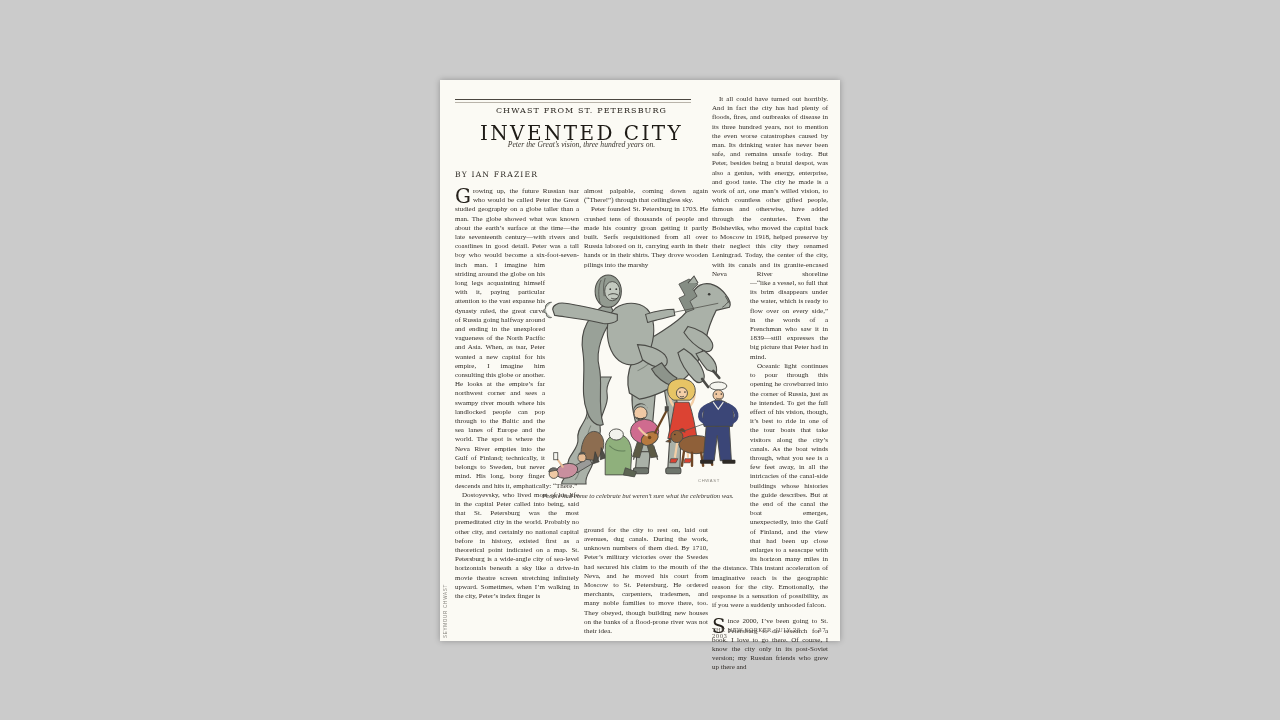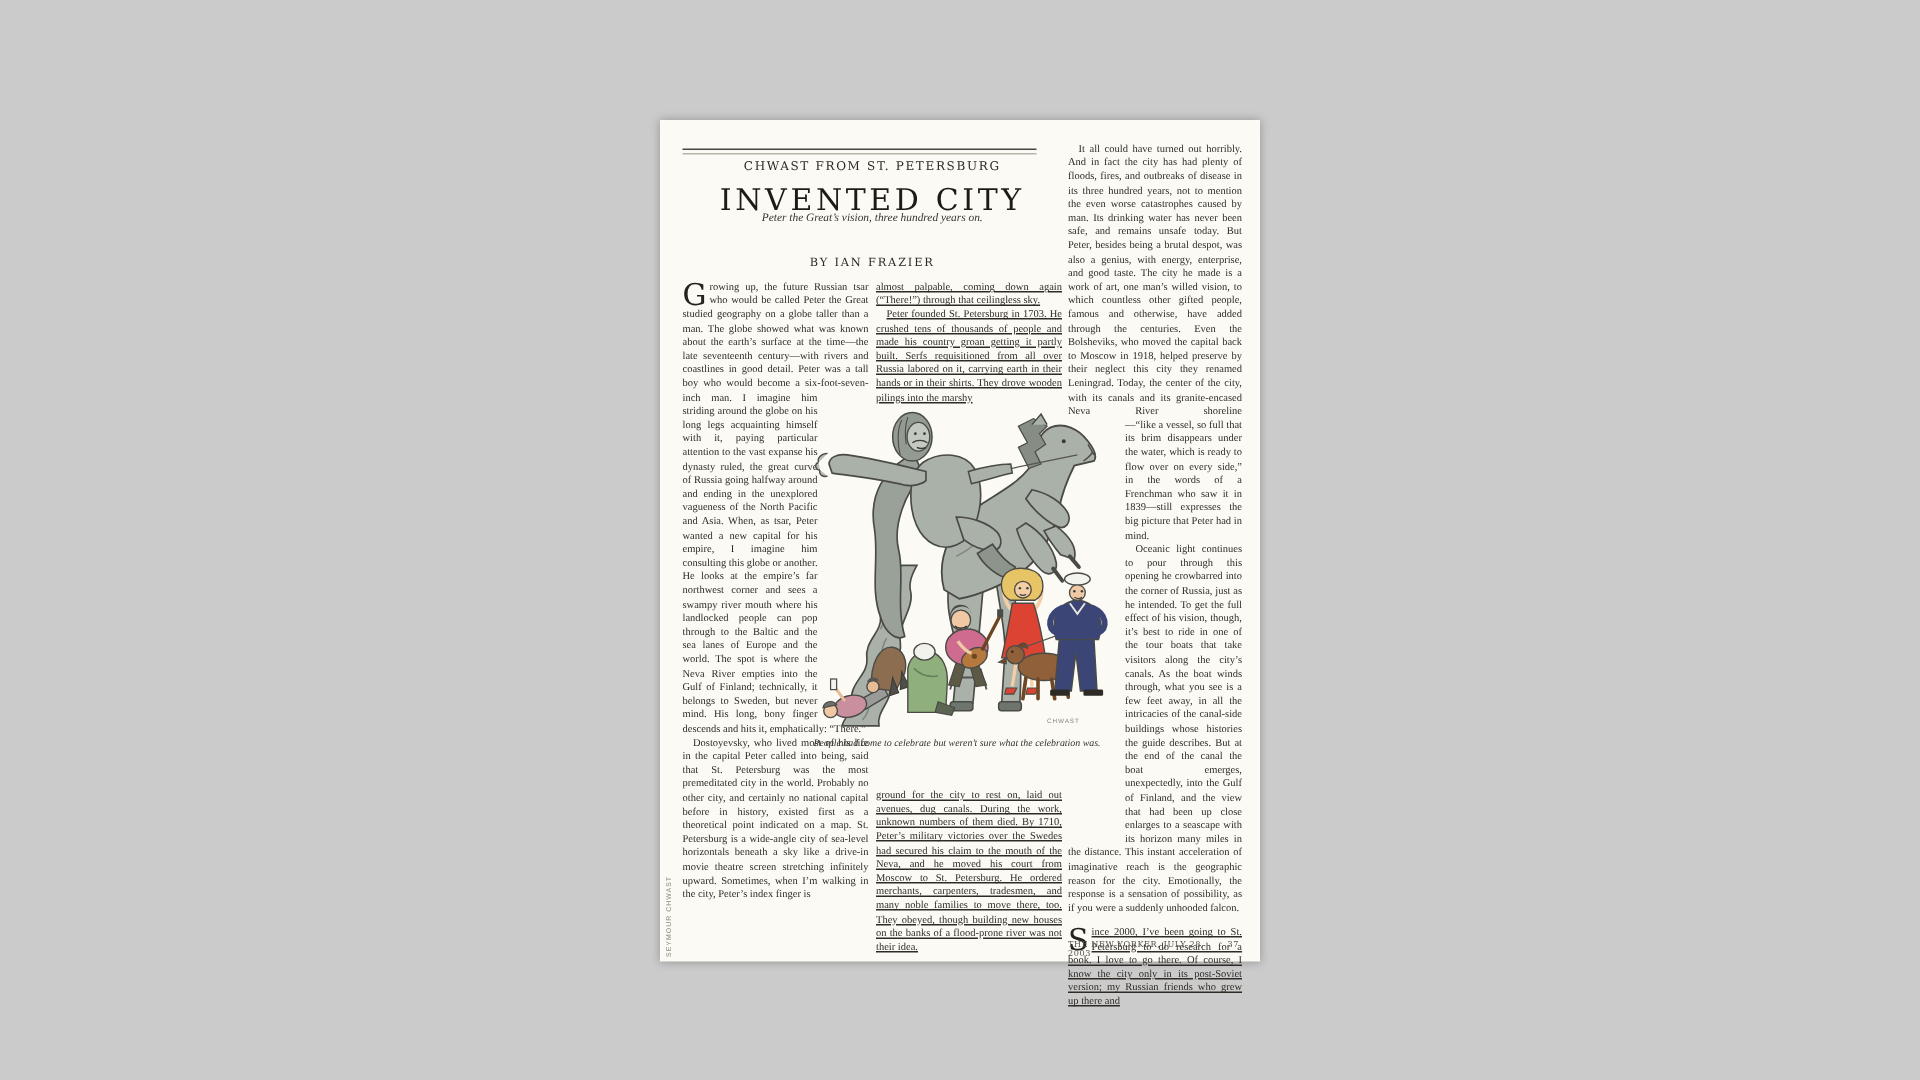--- a/index.html
+++ b/index.html
@@ -16,29 +16,29 @@
   }
   
   .rule{position:absolute;left:15px;top:19px;width:236px;height:2px;
         border-top:1px solid #4a463f;border-bottom:1px solid #b9b4aa;}
   .kicker{position:absolute;left:15px;top:26px;width:253px;text-align:center;
         font-size:8px;letter-spacing:1.1px;color:#2c2822;font-family:"DejaVu Serif",serif;}
   .title{position:absolute;left:15px;top:41px;width:253px;text-align:center;
         font-size:20px;letter-spacing:2.4px;color:#1e1b16;font-family:"DejaVu Serif",serif;}
   .subtitle{position:absolute;left:15px;top:60px;width:253px;text-align:center;
         font-style:italic;font-size:7.6px;color:#3a352e;}
-  .byline{position:absolute;left:15px;top:90px;width:253px;text-align:center;
+  .byline{position:absolute;left:15px;top:90px;width:253px;text-align:left;
         font-size:7.6px;letter-spacing:1.2px;color:#2c2822;font-family:"DejaVu Serif",serif;}
   
   .col{position:absolute;font-size:7px;line-height:9.2px;text-align:justify;
        color:#2f2a25;}
   .col1{left:15px;top:107px;width:124px;height:440px;}
   .col2{left:144px;top:107px;width:124px;height:440px;}
   .col3{left:272px;top:15px;width:116px;height:530px;}
-  .col p{margin:0;text-decoration:underline;}
+  .col p{margin:0;}
   .indent{text-indent:7px;}
   .dropcap{float:left;font-size:20px;line-height:17px;padding:1px 2px 0 0;color:#26221c;
        font-family:"DejaVu Serif",serif;}
   .spacer-r{float:right;width:34px;height:216px;}
   .spacer-l{float:left;width:38px;height:284px;}
   .pindent{padding-left:7px;}
   .art-gap{height:256px;}
   .since{margin-top:7px !important;}
   
   .illo{position:absolute;left:95px;top:194px;width:205px;height:214px;}

